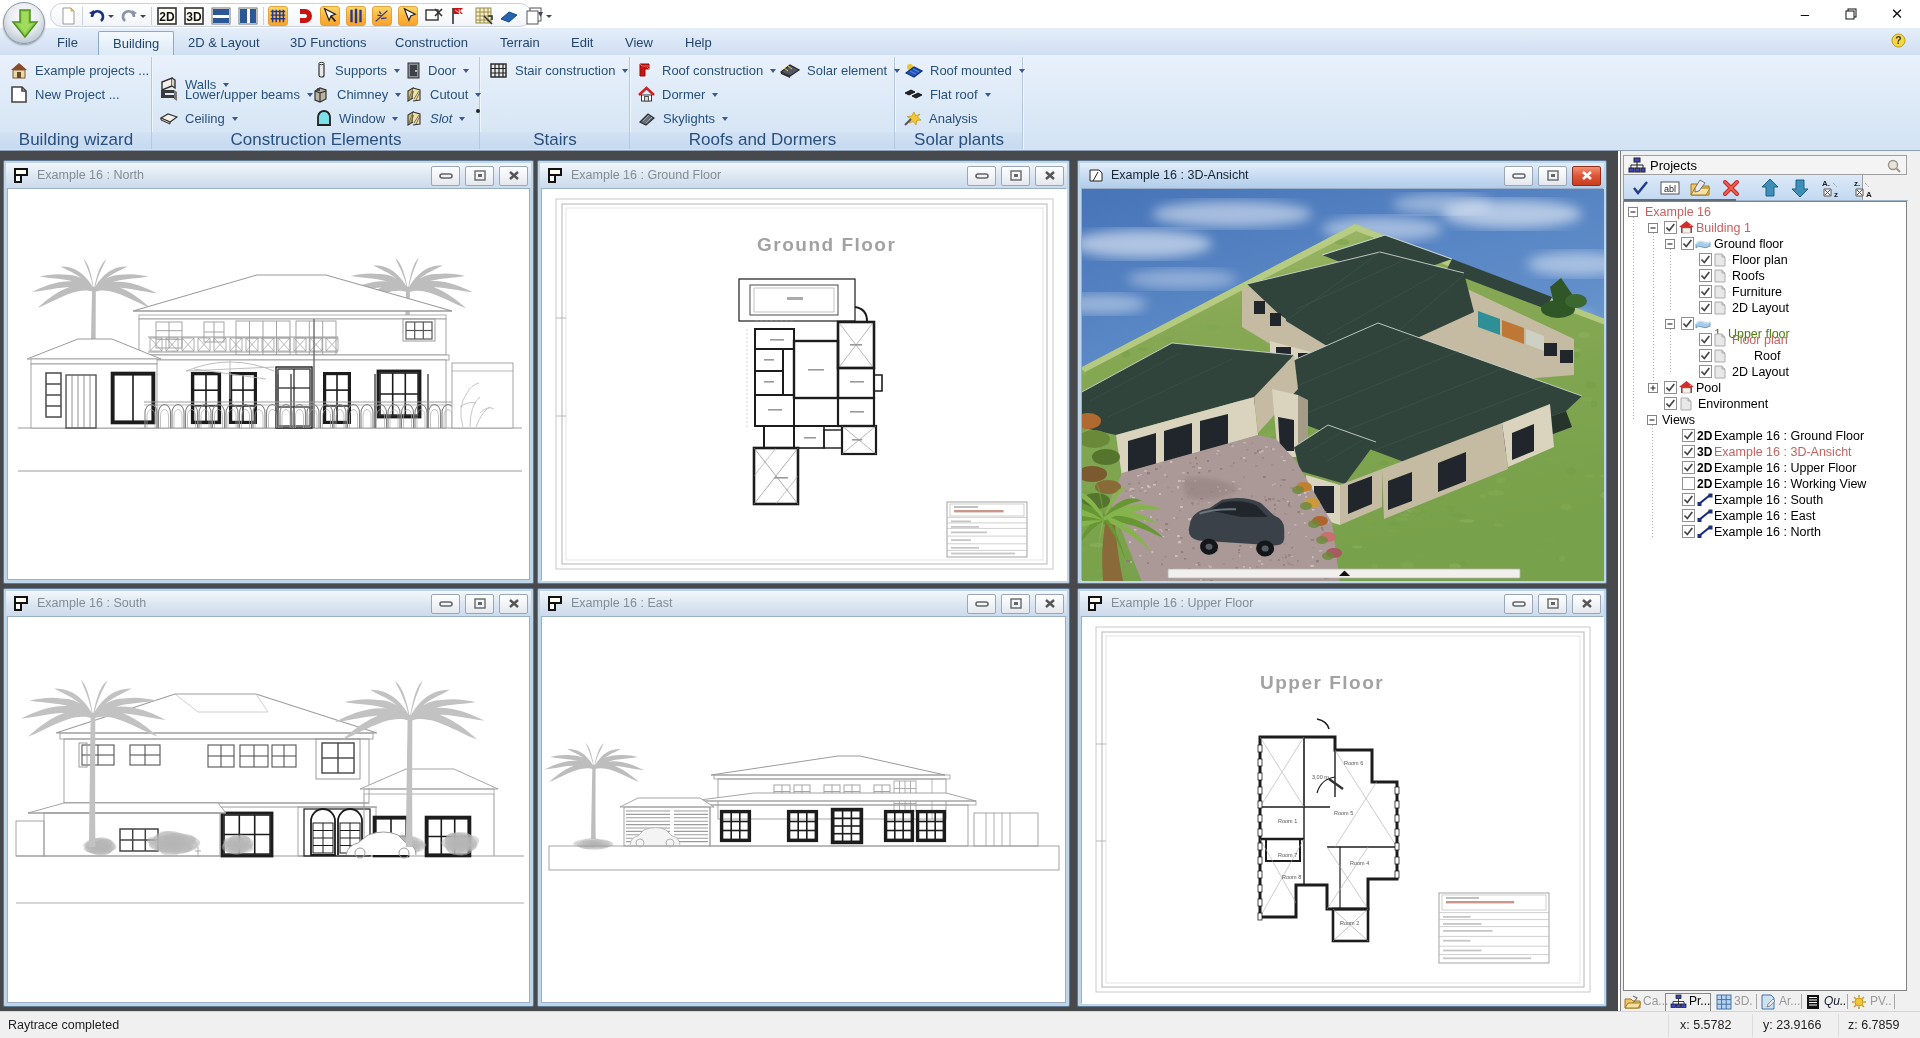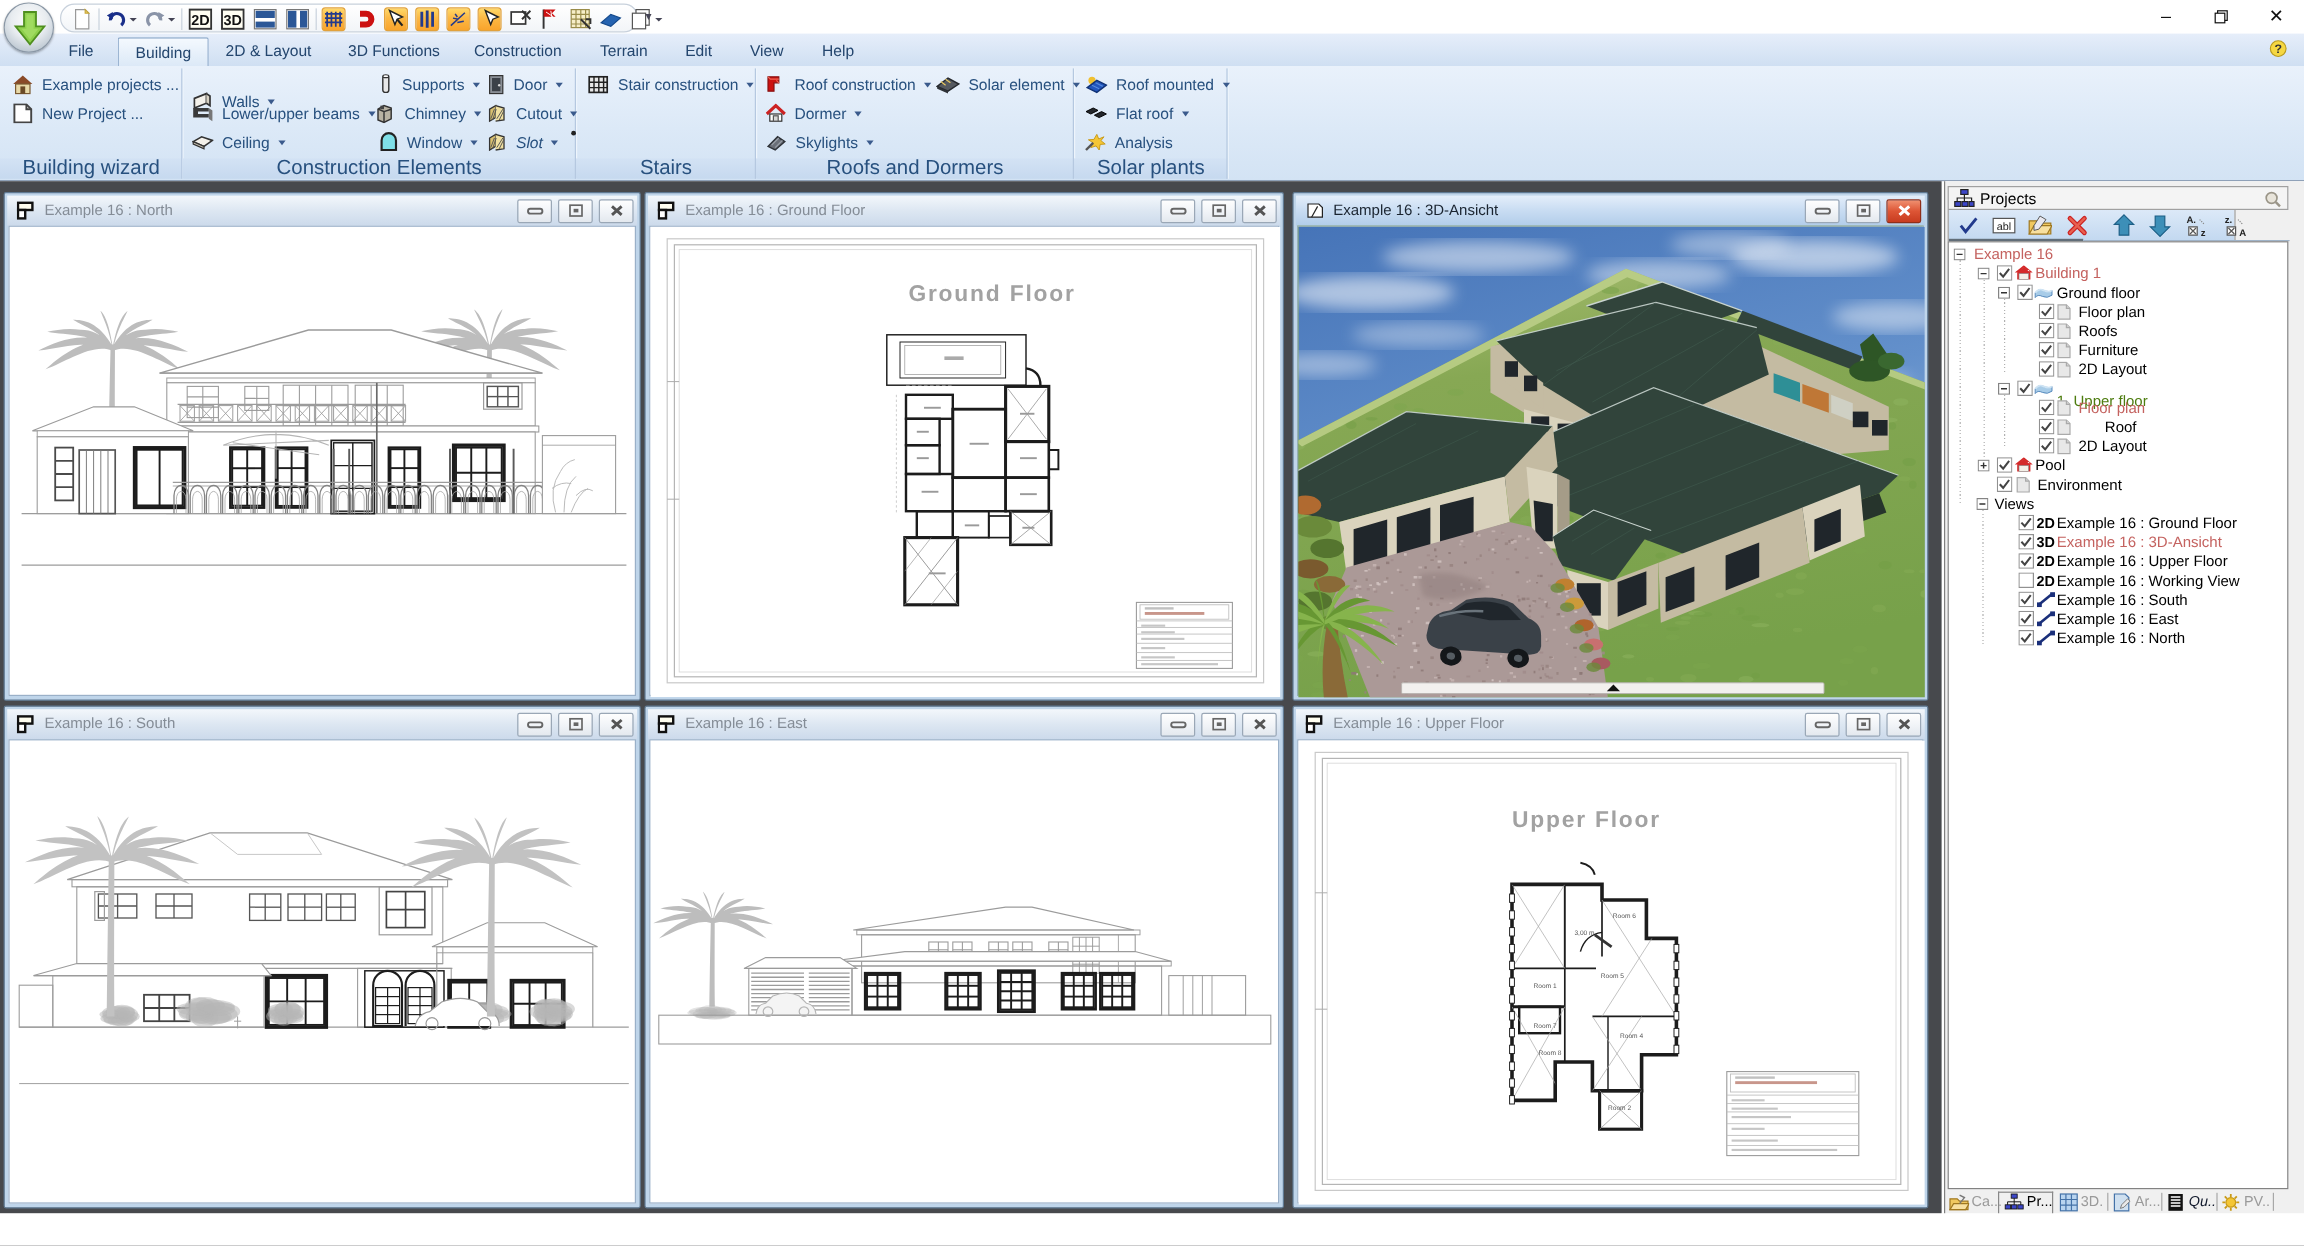--- a/index.html
+++ b/index.html
@@ -1949,14 +1949,23 @@
           <circle cx="8" cy="8" r="4" fill="#f4c635" stroke="#c89a18"></circle>
           <g stroke="#c89a18" stroke-width="1.5">
             <path d="M8 1 v2.5 M8 12.5 V15 M1 8 h2.5 M12.5 8 H15 M3 3 l1.8 1.8 M11.2 11.2 L13 13 M13 3 l-1.8 1.8 M4.8 11.2 L3 13"></path>
           </g>
         </svg>
       <span style="position:absolute;left:249px;top:1px;color:#9a9a9a;">PV..</span>
       <span style="position:absolute;left:273px;top:1px;width:1px;height:15px;background:#a8a8a8;"></span>
     </div>
   </div>
 
+  <div id="status">
+    <div class="l">Raytrace completed</div>
+    <div class="vs" style="left:1668px;"></div>
+    <div class="c" style="left:1680px;">x: 5.5782</div>
+    <div class="vs" style="left:1752px;"></div>
+    <div class="c" style="left:1763px;">y: 23.9166</div>
+    <div class="vs" style="left:1838px;"></div>
+    <div class="c" style="left:1848px;">z: 6.7859</div>
+  </div>
 
 </div>
 
 </body></html>

